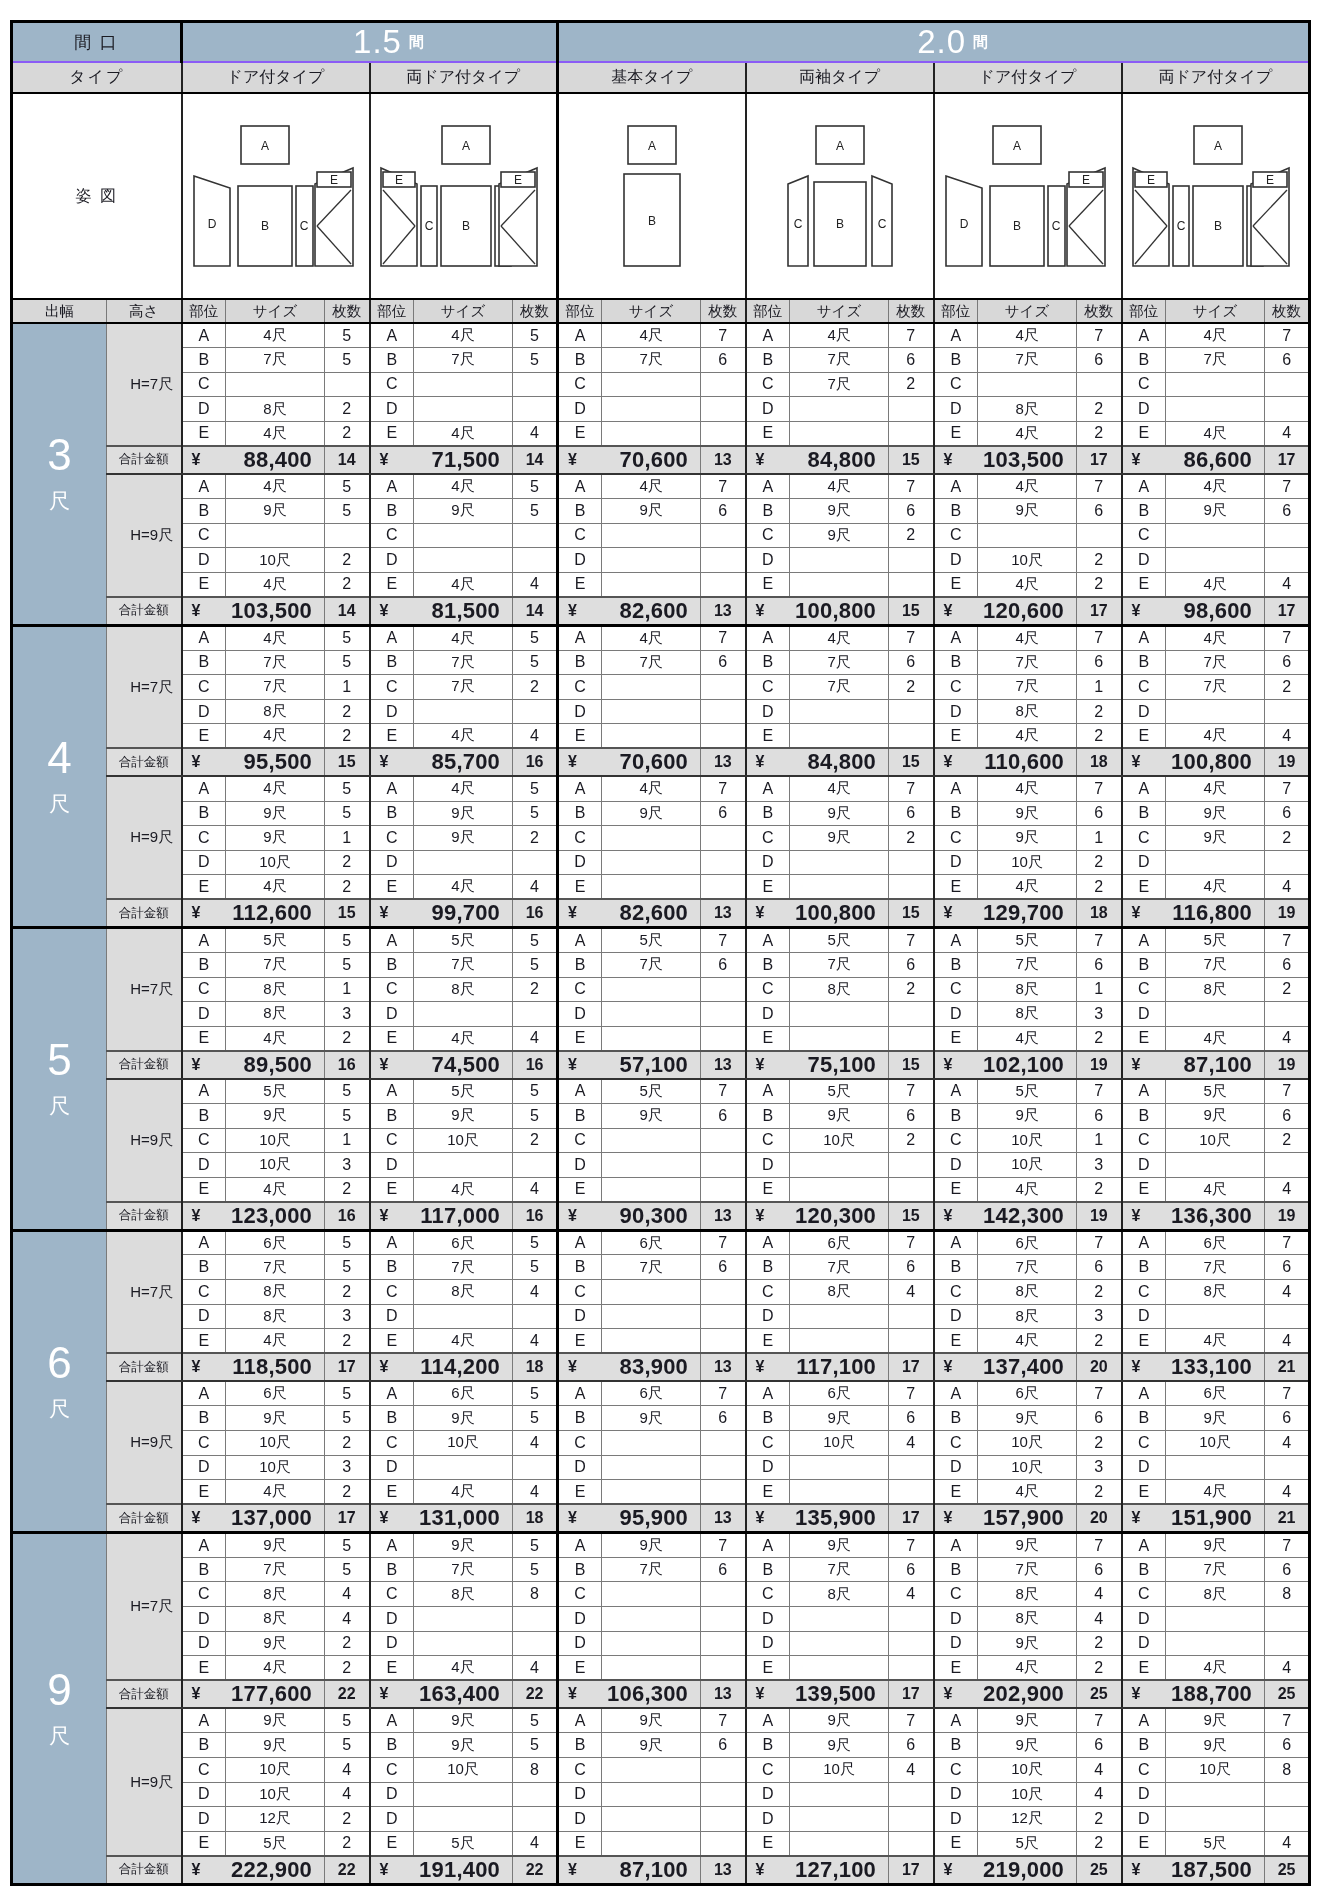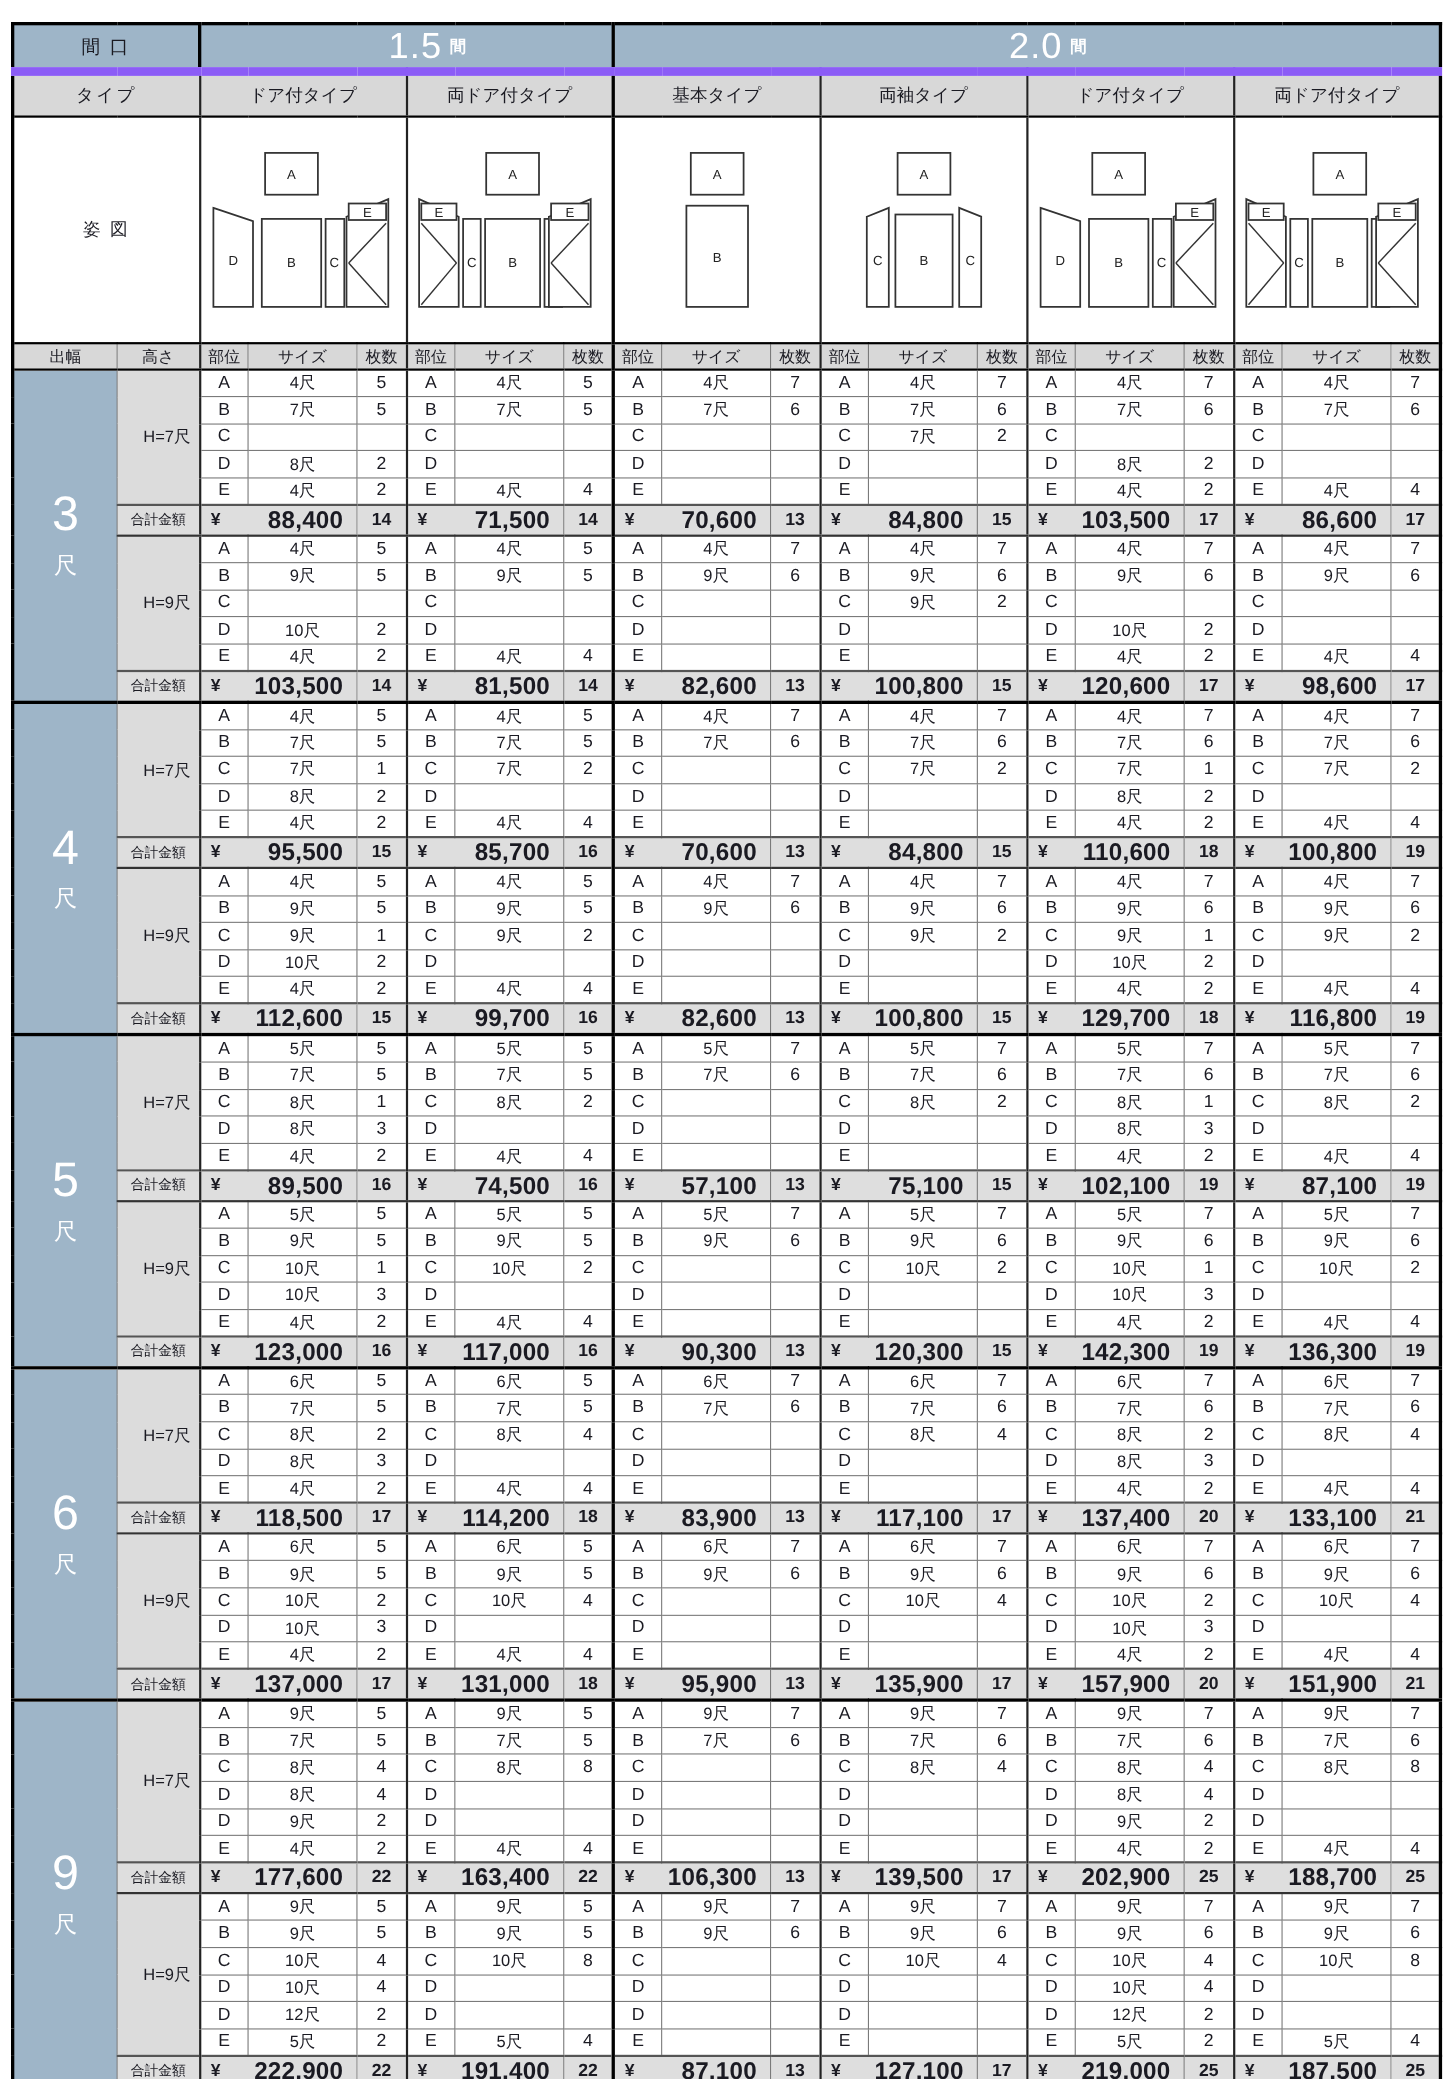--- a/index.html
+++ b/index.html
@@ -4,30 +4,30 @@
 <style>
   html,body{margin:0;padding:0;}
   body{
     width:1318px;height:1890px;background:#ffffff;overflow:hidden;position:relative;
     font-family:"Liberation Sans","DejaVu Sans",sans-serif;color:#1a1a22;
   }
   .wrap{position:absolute;left:10px;top:20px;}
   table{border-collapse:collapse;table-layout:fixed;width:1298px;border:3px solid #000;}
   td,th{border:1px solid #7a7a7a;padding:0;text-align:center;vertical-align:middle;overflow:hidden;white-space:nowrap;}
   thead tr.r-maguchi{height:38px;}
-  thead tr.r-type{height:41px;}
+  thead tr.r-type{height:31px;}
   thead tr.r-fig{height:206px;}
   thead tr.r-sub{height:24px;}
   #tb tr{height:24.6px;}
 
   
   .gl{border-left:2px solid #222;}
   .ml{border-left:3px solid #000;}
   .tl{border-left:1px solid #8d8d8d;}
-  thead tr.r-maguchi th{border-bottom:8px solid #8b5cf6;}
+  thead tr.r-maguchi th{border-bottom:2px solid #8b5cf6;}
   thead tr.r-type th,thead tr.r-type td{border-top:2px solid #000;border-bottom:2px solid #000;}
   thead tr.r-fig td,thead tr.r-fig th{border-bottom:2px solid #000;background:#fff;}
   thead tr.r-sub th{border-bottom:2px solid #000;}
   .blk-end td{border-bottom:2px solid #333;}
   .sec-end td{border-bottom:3px solid #000;}
   .sec-bottom{border-bottom:3px solid #000 !important;}
   .total-row td{border-top:2px solid #555;}
 
   
   .blue{background:#9eb5c8;}

